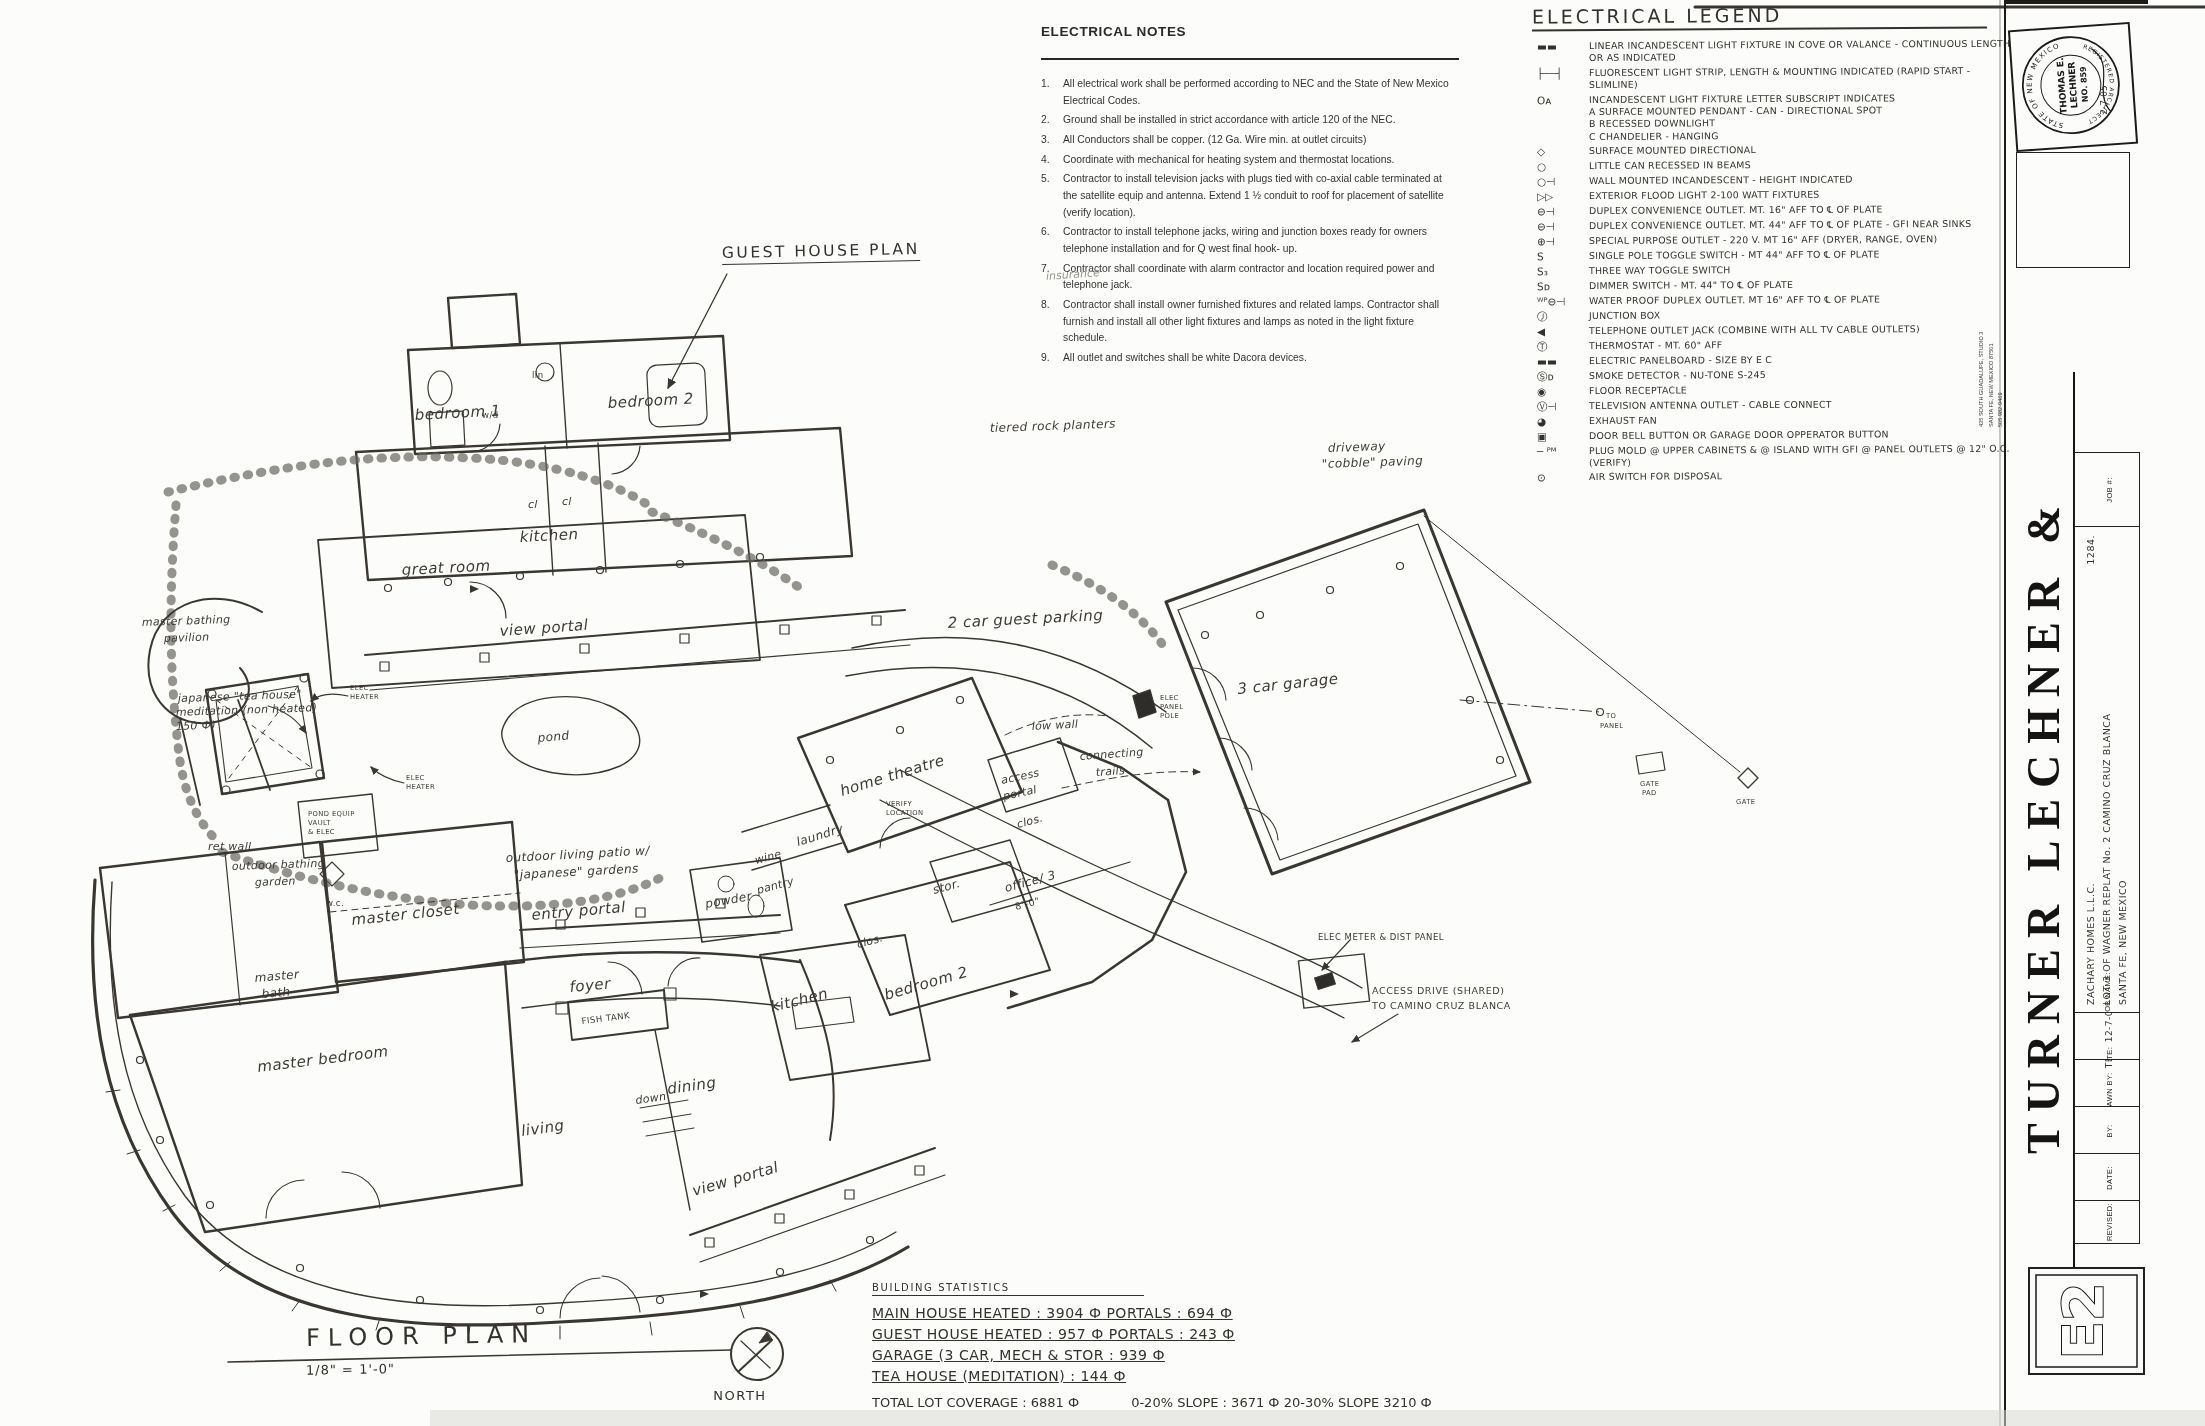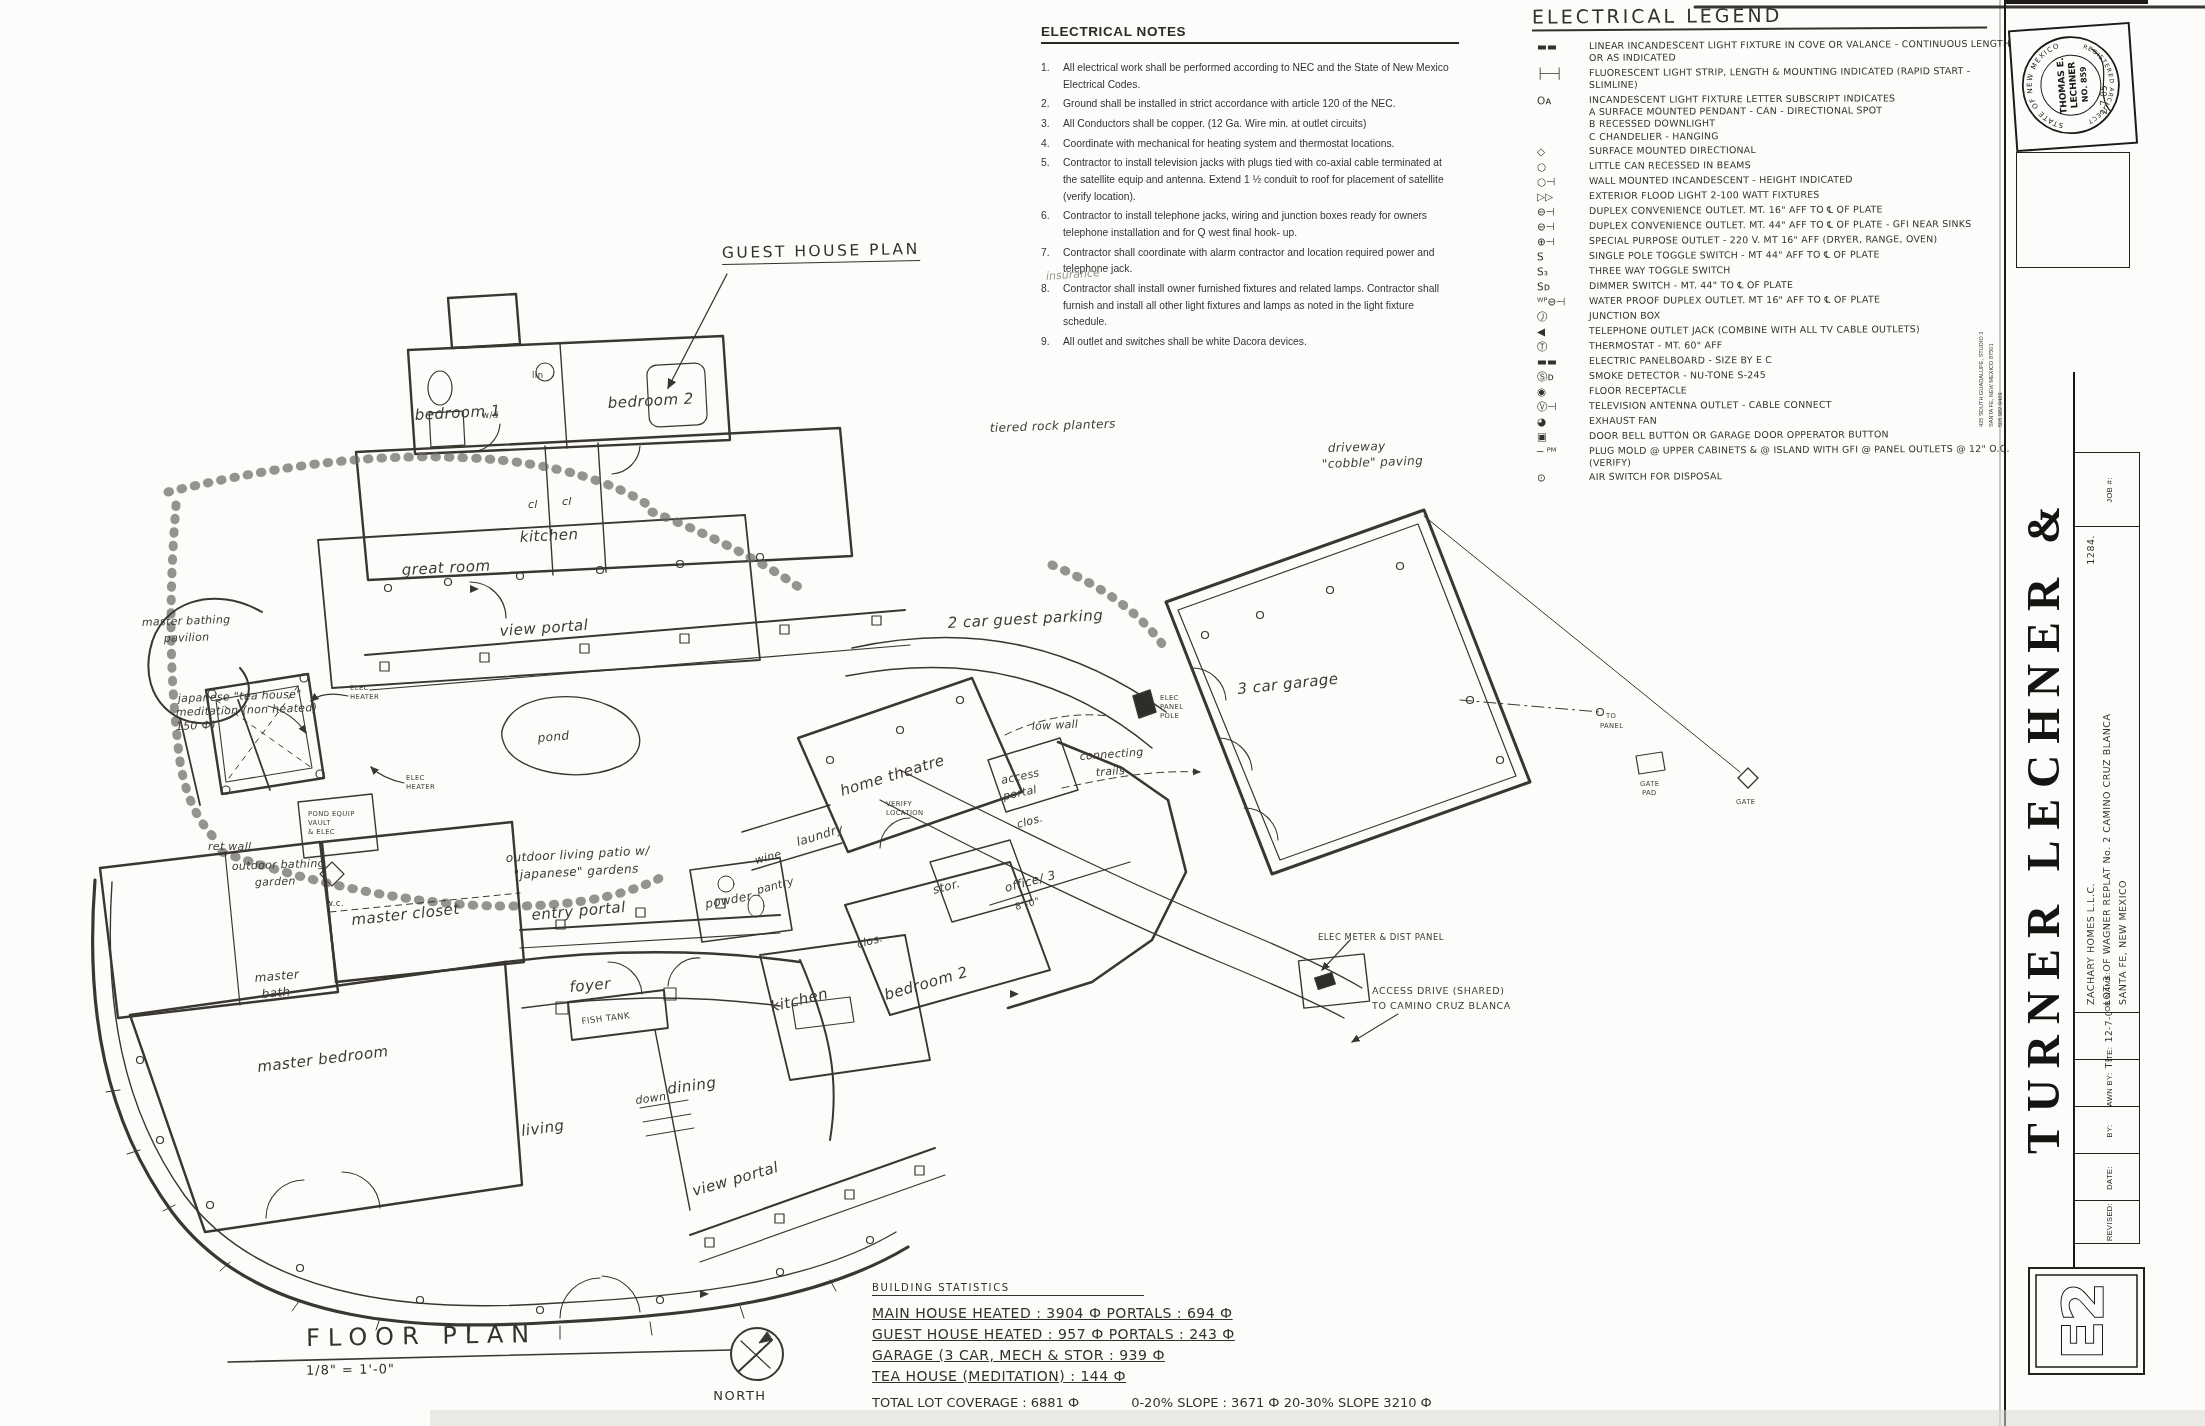--- a/index.html
+++ b/index.html
@@ -2,21 +2,21 @@
 <html><head>
 <meta charset="utf-8">
 <style>
   html,body{margin:0;padding:0;background:#e9e9e7;}
   #sheet{position:relative;width:2205px;height:1426px;background:#fcfcfa;overflow:hidden;
          font-family:"Liberation Sans",sans-serif;color:#2c2a27;}
   .abs{position:absolute;}
   
   #notes{left:1041px;top:24px;width:418px;}
   #notes .title{font-size:13.5px;font-weight:bold;letter-spacing:.6px;border-bottom:2px solid #2a2825;
-                padding-bottom:3px;margin-bottom:16px;}
+                padding-bottom:19px;margin-bottom:16px;}
   .note-item{display:flex;font-size:10.3px;line-height:1.62;margin-bottom:3px;color:#333;}
   .note-item .num{flex:0 0 22px;}
   
   .hand{font-family:"DejaVu Sans",sans-serif;color:#33312d;}
   #legend{left:1532px;top:4px;width:480px;}
   #legend .title{font-size:19px;letter-spacing:3px;border-bottom:2px solid #33312d;
                  padding-bottom:2px;margin-bottom:9px;width:455px;transform:rotate(-.4deg);}
   .lrow{display:flex;margin-bottom:2.4px;transform:rotate(-.3deg);}
   .lsym{flex:0 0 52px;padding-left:5px;font-size:10.5px;line-height:1.2;}
   .ltxt{font-size:9.4px;line-height:1.3;letter-spacing:.25px;white-space:pre-line;flex:1;}

